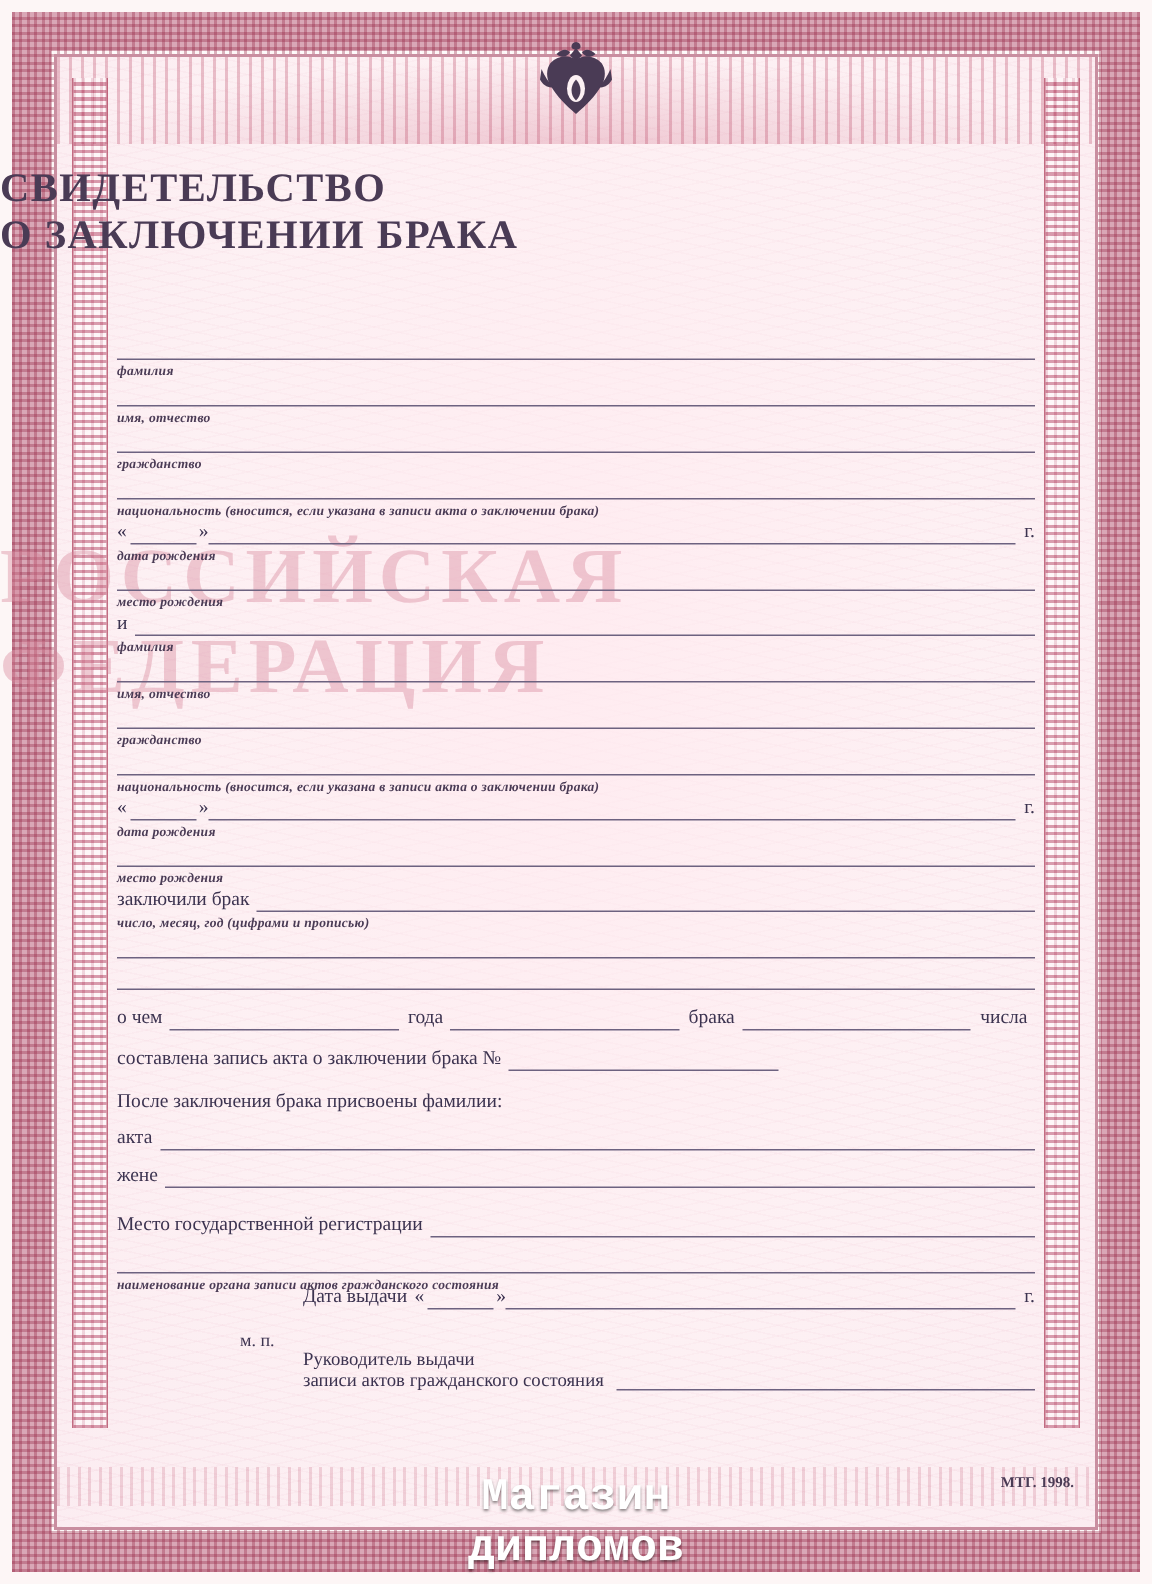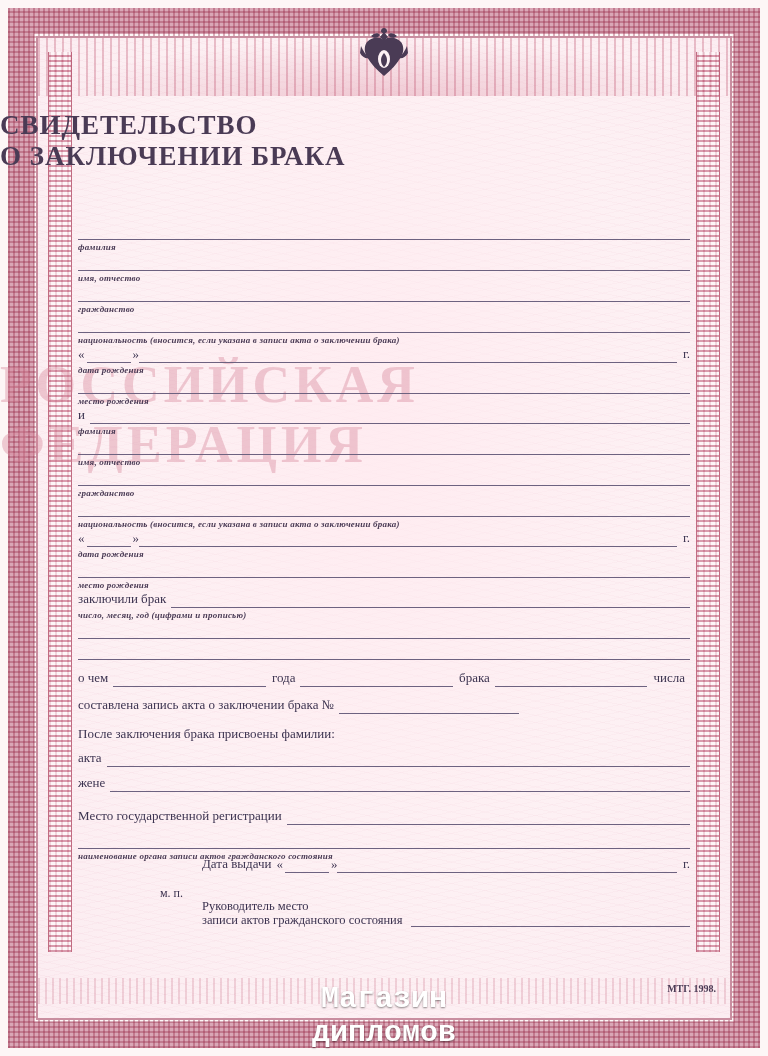--- a/index.html
+++ b/index.html
@@ -289,21 +289,21 @@
       <span class="lbl" style="padding-left:124px">Дата выдачи</span>
       <span class="q">«</span>
       <span class="blank-sm"></span>
       <span class="q">»</span>
       <span class="grow"></span>
       <span class="q" style="padding-left:6px">г.</span>
     </div>
 
     <div class="row" style="margin-top:26px">
       <span style="padding-left:124px;font-size:12.5px;line-height:14px;white-space:nowrap">
-        <span>Руководитель место</span><br>
+        <span>Руководитель выдачи</span><br>
         <span>записи актов гражданского состояния</span>
       </span>
       <span class="grow" style="margin-left:8px"></span>
     </div>
   </div>
 
   <div class="mp" style="top:886px;left:160px">м. п.</div>
 
   <div class="footcode">МТГ. 1998.</div>
 

